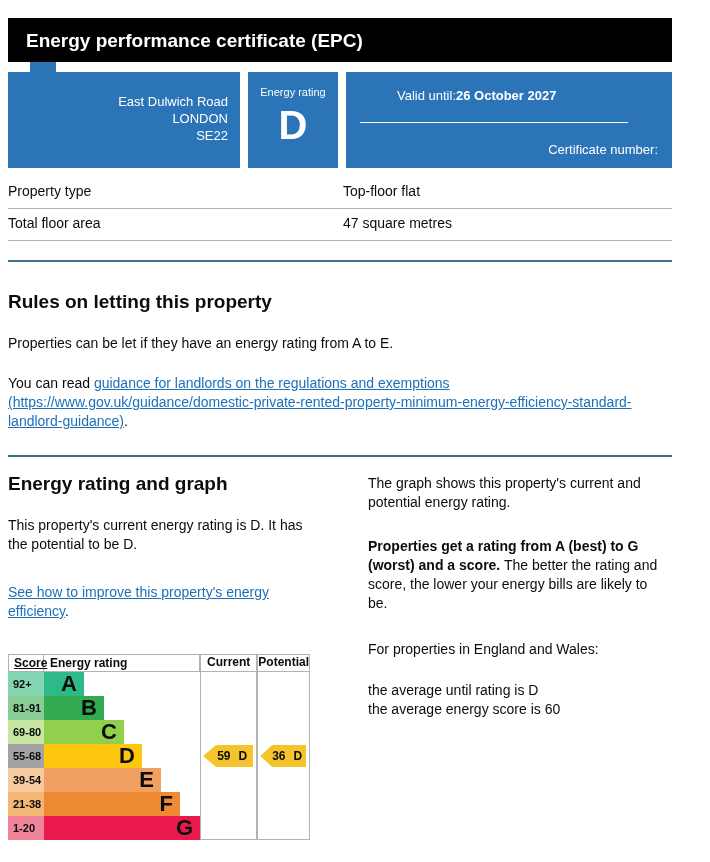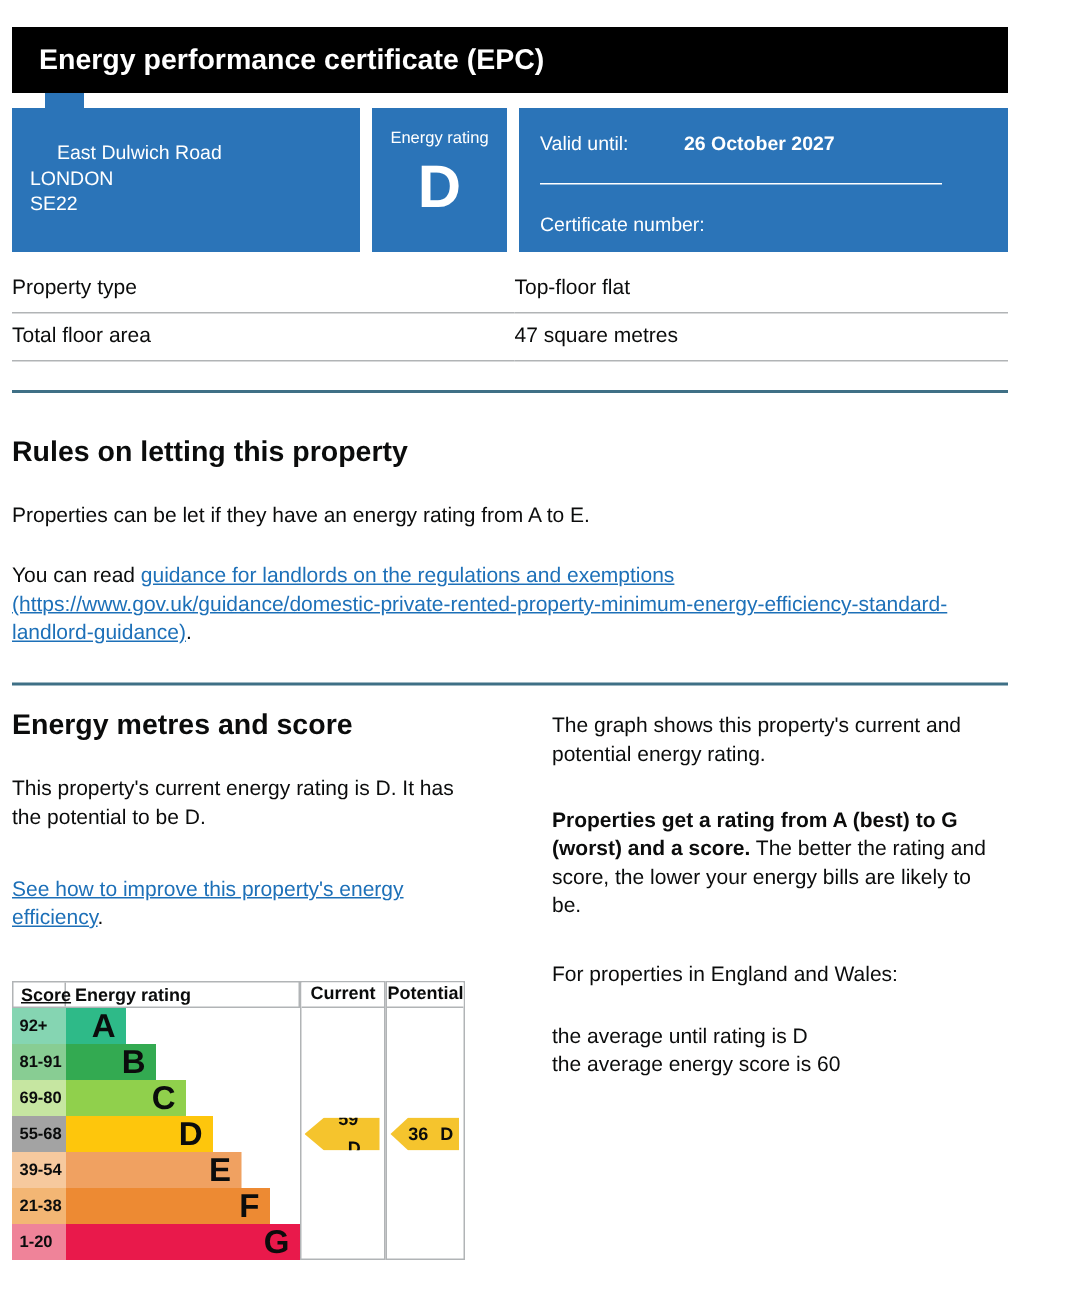--- a/index.html
+++ b/index.html
@@ -12,21 +12,21 @@
   }
   .page { padding: 18px 38px 0 8px; }
 
   
   .banner { background: #000; height: 44px; display: flex; align-items: center; padding-left: 18px; }
   .banner h1 { color: #fff; font-size: 19px; font-weight: bold; margin: 0; }
 
   
   .summary { display: flex; gap: 8px; margin-top: 10px; position: relative; }
   .summary-tab { position: absolute; top: -10px; left: 22px; width: 26px; height: 10px; background: #2b74b8; }
-  .bluebox { background: #2b74b8; color: #fff; font-size: 13px; height: 96px; }
+  .bluebox { background: #2b74b8; color: #fff; font-size: 13px; height: 96px; text-align: right; }
   .box-address { width: 232px; padding: 21px 12px 0; }
   .addr-line { line-height: 17px; }
   .addr-first { padding-left: 18px; }
   .box-rating { width: 90px; text-align: center; padding-top: 11px; }
   .rating-label { font-size: 11px; display: block; }
   .rating-letter { font-size: 40px; font-weight: bold; line-height: 44px; display: block; margin-top: 1px; }
   .box-valid { flex: 1; padding: 14px 14px 0; }
   .valid-row { display: flex; }
   .valid-label { width: 96px; }
   .valid-value { font-weight: bold; }
@@ -126,21 +126,21 @@
   <section>
     <h2>Rules on letting this property</h2>
     <p>Properties can be let if they have an energy rating from A to E.</p>
     <p><span>You can read </span><a href="#"><span>guidance for landlords on the regulations and exemptions</span><br><span>(https://www.gov.uk/guidance/domestic-private-rented-property-minimum-energy-efficiency-standard-landlord-guidance)</span></a><span>.</span></p>
   </section>
 
   <hr class="divider divider-gap">
 
   <section class="two-col">
     <div class="col-left">
-      <h2>Energy metres and score</h2>
+      <h2>Energy rating and graph</h2>
       <p>This property's current energy rating is D. It has the potential to be D.</p>
       <p class="improve"><a href="#">See how to improve this property's energy efficiency</a><span>.</span></p>
 
       <div class="chart">
         <div class="chart-main">
           <div class="chart-head">
             <span class="head-score">Score</span>
             <span class="head-rating">Energy rating</span>
           </div>
           <div id="band-rows">
@@ -169,21 +169,21 @@
                 <span class="band-bar" style="background: rgb(237, 138, 51); width: 136px;">F</span>
               </div>
               <div class="band-row">
                 <span class="score-cell" style="background: rgb(239, 131, 153);">1-20</span>
                 <span class="band-bar" style="background: rgb(233, 25, 75); width: 156px;">G</span>
               </div>
             </div>
         </div>
         <div class="chart-col col-current" id="col-current">
           <span class="col-head">Current</span>
-        <div class="epc-arrow" style="background: rgb(245, 196, 45); top: 90px; flex-direction: column;">
+        <div class="epc-arrow" style="background: rgb(245, 196, 45); top: 90px;">
               <span>59</span>
               <span>D</span>
             </div>
           </div>
         <div class="chart-col col-potential" id="col-potential">
           <span class="col-head">Potential</span>
         <div class="epc-arrow" style="background: rgb(245, 196, 45); top: 90px;">
               <span>36</span>
               <span>D</span>
             </div>

